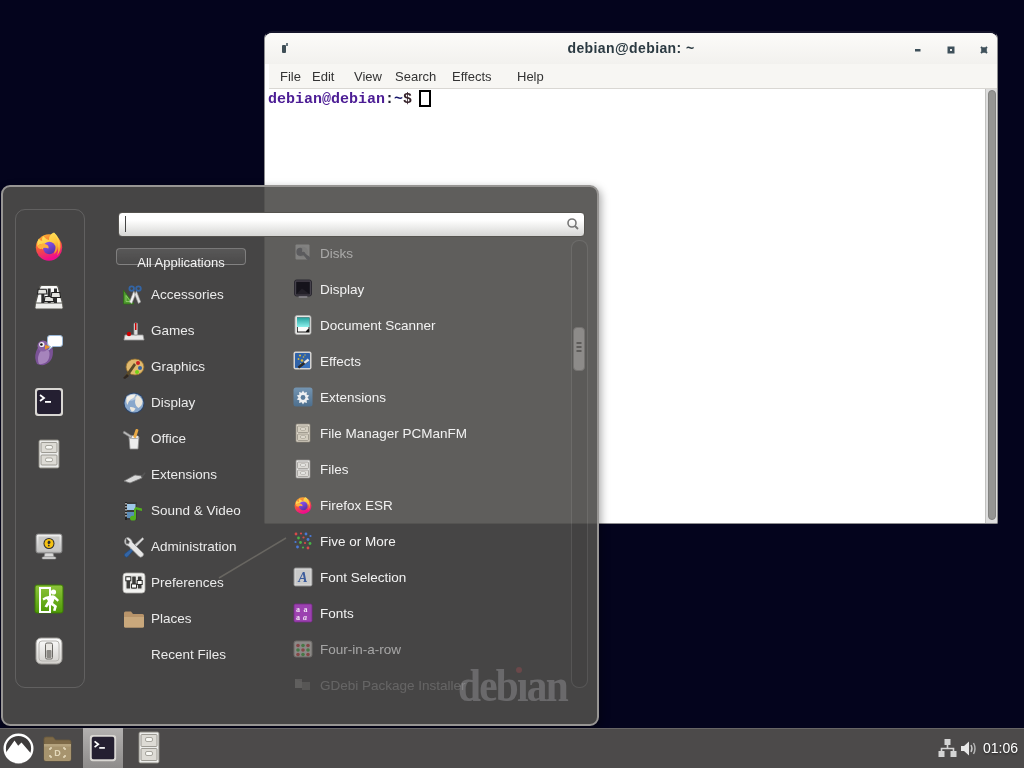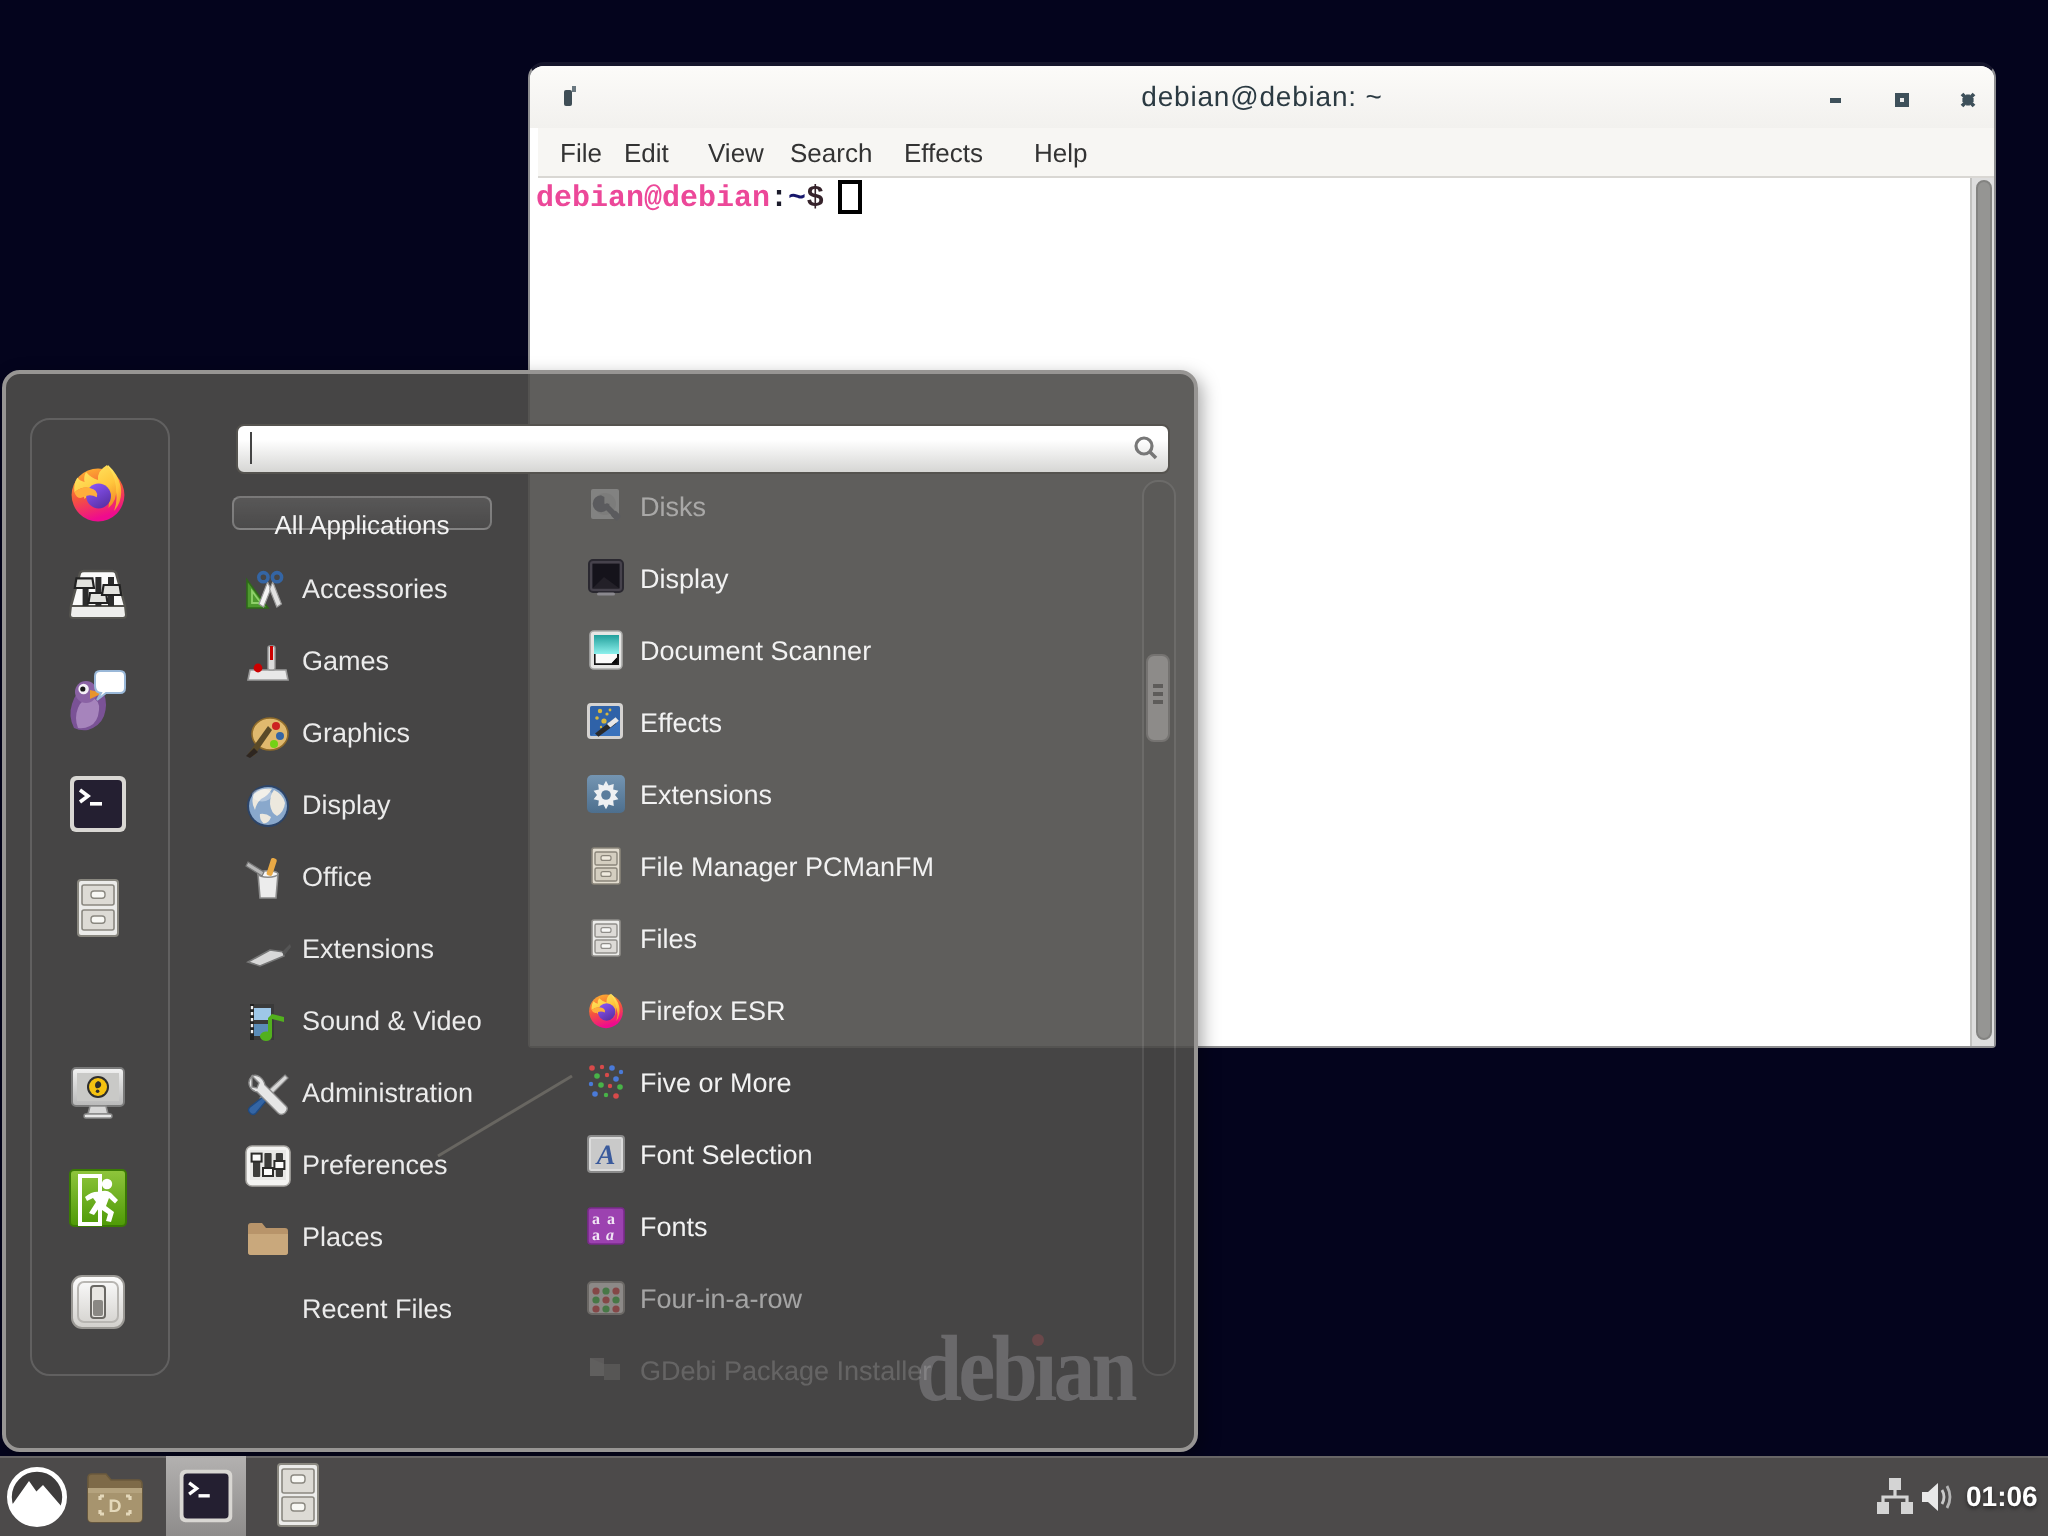--- a/index.html
+++ b/index.html
@@ -1,19 +1,19 @@
 <!DOCTYPE html>
 <html><head><meta charset="utf-8"><style>
 *{margin:0;padding:0;box-sizing:border-box}
 html,body{width:1024px;height:768px;overflow:hidden}
 body{background:#04041d;font-family:"Liberation Sans",sans-serif;position:relative}
 .abs{position:absolute}
 #term{position:absolute;left:264px;top:31px;width:734px;height:493px;background:#fff;border:1px solid #8e8e90;border-top:2px solid #16162c;border-radius:8px 8px 2px 2px}
 #titlebar{position:absolute;left:0;top:0;right:0;height:31px;background:linear-gradient(#fcfbf9,#f2f1ee);border-radius:7px 7px 0 0}
-#title{position:absolute;left:0;right:0;top:7px;text-align:center;font-size:14px;font-weight:normal;color:#2b3a42;letter-spacing:0.4px}
+#title{position:absolute;left:0;right:0;top:7px;text-align:center;font-size:14px;font-weight:bold;color:#2b3a42;letter-spacing:0.4px}
 #menubar{position:absolute;left:4px;top:31px;right:0;height:25px;background:#f7f6f3;border-bottom:1px solid #d9d7d3;font-size:13px;color:#333}
 #menubar span{position:absolute;top:5px}
 #tcontent{position:absolute;left:0;top:56px;right:0;bottom:0;background:#fff}
 #prompt{position:absolute;left:3px;top:2px;font-family:"Liberation Mono",monospace;font-size:15px;font-weight:bold;white-space:pre;letter-spacing:0px}
 #cursor{position:absolute;left:154px;top:1px;width:12px;height:17px;border:2px solid #000}
 #tscroll{position:absolute;right:0px;top:0px;bottom:0px;width:12px;background:#dedede;border-left:1px solid #c2c2c0}
 #tthumb{position:absolute;left:2px;top:1px;bottom:3px;width:8px;background:#959593;border:1px solid #838381;border-radius:4px}
 #menu{position:absolute;left:1px;top:185px;width:598px;height:541px;background:rgba(78,76,74,0.9);border:2px solid #979593;border-radius:9px;box-shadow:2px 3px 9px rgba(0,0,0,0.35)}
 #sidebox{position:absolute;left:15px;top:209px;width:70px;height:479px;border:1.5px solid rgba(255,255,255,0.15);border-radius:10px}
 #search{position:absolute;left:118px;top:212px;width:467px;height:25px;background:linear-gradient(#ffffff 30%,#d6d6d4);border:1px solid #55534f;border-radius:4px}
@@ -24,21 +24,21 @@
 .cat .tx{position:absolute;left:25px;top:0}
 .app{position:absolute;left:292px;width:290px;height:18px;font-size:13.5px;color:#f2f2f2;line-height:18px}
 .app svg{position:absolute;left:1px;top:-2px}
 .app .tx{position:absolute;left:28px;top:0}
 #mtrack{position:absolute;left:571px;top:240px;width:17px;height:448px;border:1px solid rgba(255,255,255,0.10);border-radius:8px;background:rgba(0,0,0,0.04)}
 #mthumb{position:absolute;left:573px;top:327px;width:12px;height:44px;background:#8d8b89;border:1px solid #757371;border-radius:4px}
 #watermark{position:absolute;left:458px;top:658px;font-family:"Liberation Serif",serif;font-size:47px;font-weight:bold;color:rgba(242,242,248,0.21);letter-spacing:-2px;transform:scaleX(0.88);transform-origin:0 0}
 #wmdot{position:absolute;left:516px;top:667px;width:6px;height:6px;background:rgba(150,75,80,0.45);border-radius:3px}
 #taskbar{position:absolute;left:0;top:728px;width:1024px;height:40px;background:#4c4a4a;border-top:1px solid #676565}
 #tbtn{position:absolute;left:83px;top:728px;width:40px;height:40px;background:linear-gradient(#b3b1b0,#8e8c8b)}
-#clock{position:absolute;left:983px;top:740px;font-size:14px;font-weight:bold;color:#fff;text-shadow:0 1px 2px rgba(0,0,0,0.55)}
+#clock{position:absolute;left:983px;top:740px;font-size:14px;font-weight:normal;color:#fff;text-shadow:0 1px 2px rgba(0,0,0,0.55)}
 </style></head><body>
 <div id="term">
   <div id="titlebar">
       <div id="title">debian@debian: ~</div>
     <svg class="abs" style="left:15px;top:10px" width="10" height="12" viewBox="0 0 10 12">
         <rect x="2" y="2" width="4" height="8" rx="1" fill="#3f4e56"></rect>
         <rect x="6" y="0" width="2" height="3" fill="#6a7880"></rect>
       </svg>
     <svg class="abs" style="left:650px;top:16px" width="8" height="3" viewBox="0 0 8 3">
         <rect x="0" y="0" width="5.5" height="2.5" fill="#3e505a"></rect>
@@ -53,21 +53,21 @@
   </div>
   <div id="menubar">
     <span style="left:11px">File</span>
       <span style="left:43px">Edit</span>
     <span style="left:85px">View</span>
       <span style="left:126px">Search</span>
     <span style="left:183px">Effects</span>
       <span style="left:248px">Help</span>
   </div>
   <div id="tcontent">
-    <div id="prompt"><span style="color:#ec4899">debian@debian</span><span style="color:#1b1b2b">:</span><span style="color:#16166b">~</span><span style="color:#36232b">$</span></div>
+    <div id="prompt"><span style="color:#4c1d95">debian@debian</span><span style="color:#1b1b2b">:</span><span style="color:#16166b">~</span><span style="color:#36232b">$</span></div>
     <div id="cursor"></div>
     <div id="tscroll">
         <div id="tthumb"></div>
       </div>
   </div>
 </div>
 <div id="menu"></div>
 <div id="sidebox"></div>
 <div id="search"></div>
 <div id="caret"></div>

